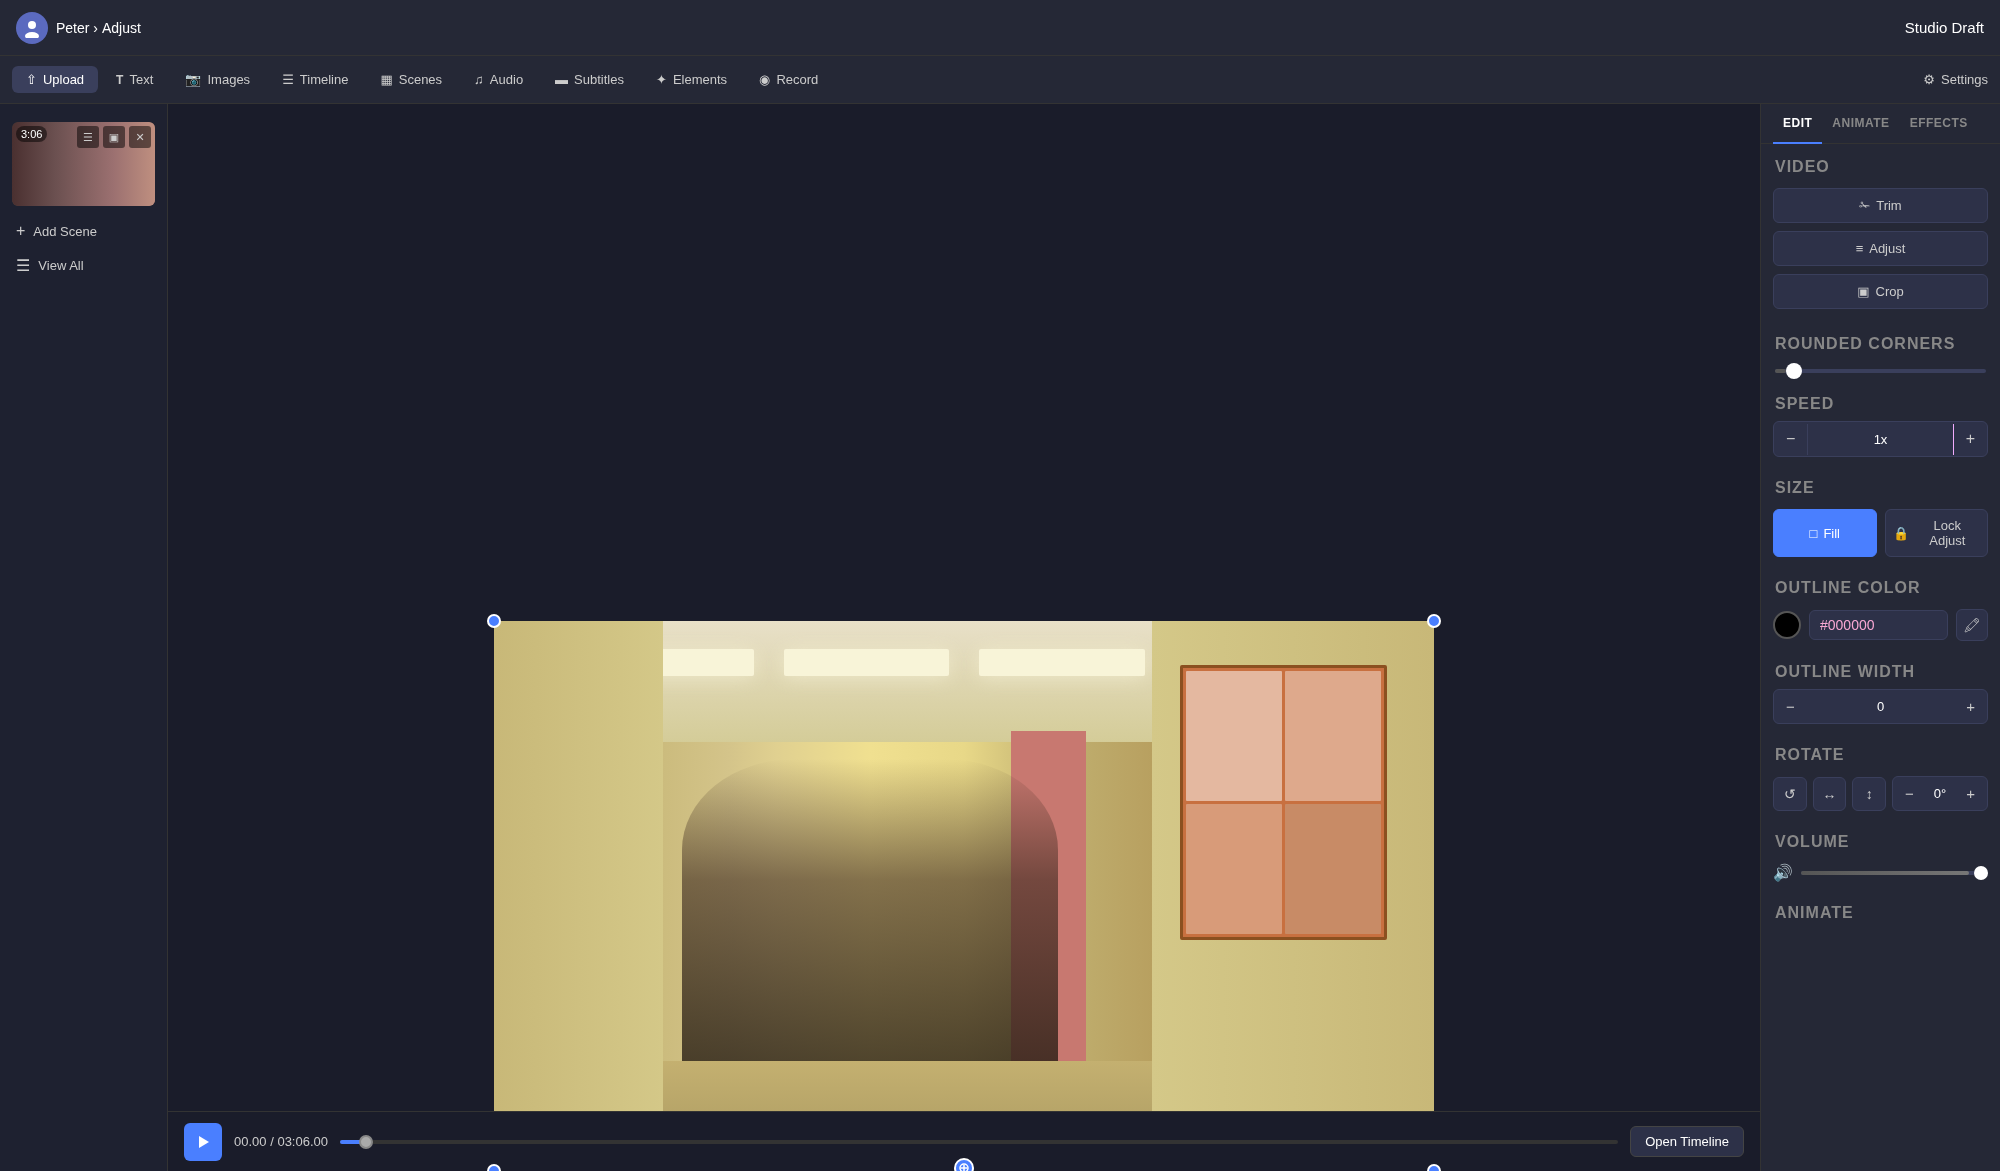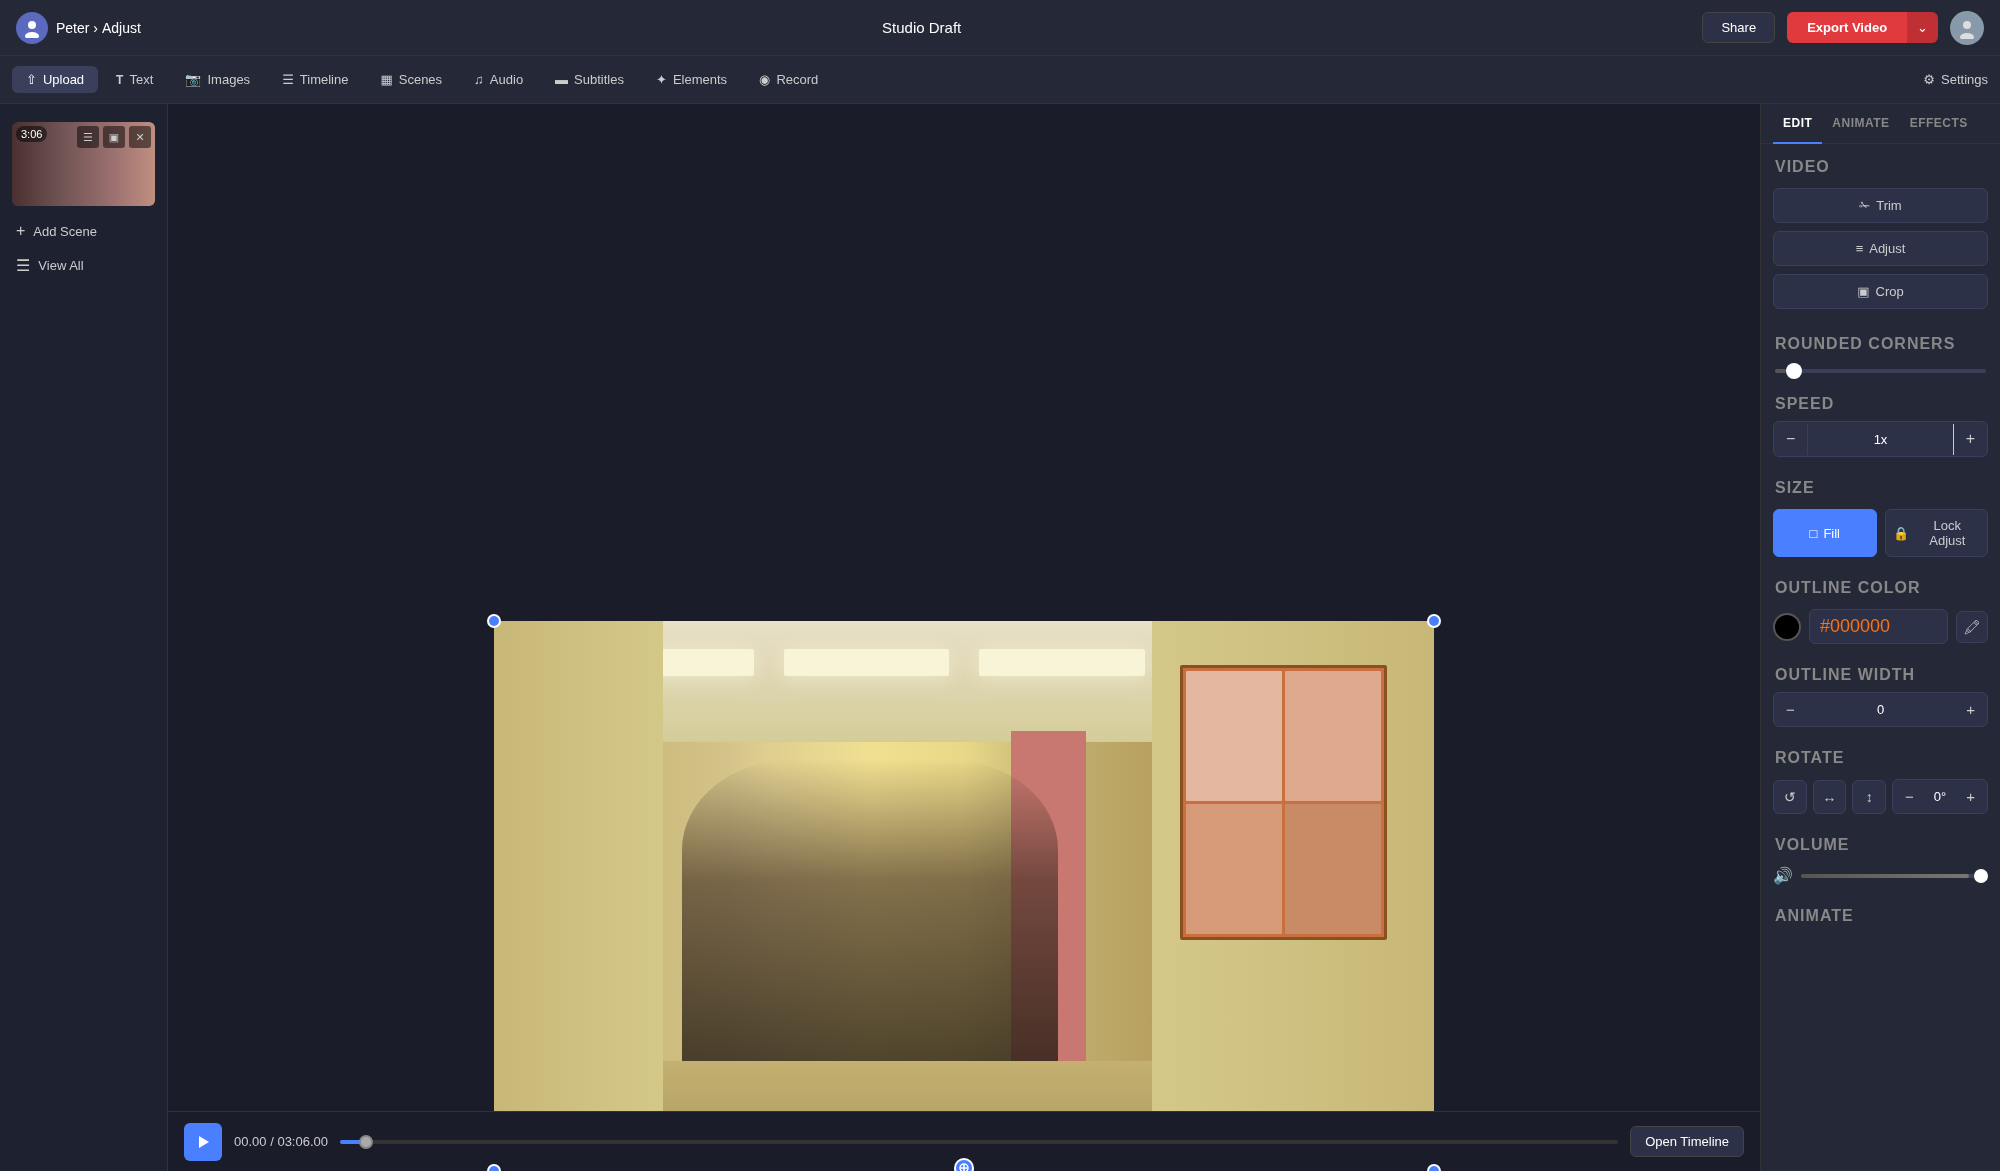--- a/index.html
+++ b/index.html
@@ -108,21 +108,21 @@
     .speed-val { flex: 1; text-align: center; font-size: 13px; color: #fff; padding: 8px; border-left: 1px solid #3a3f5c; border-right: 1px solid #f0abfc; }
 
     
     .size-row { display: flex; gap: 8px; padding: 4px 12px 8px; }
     .size-btn { flex: 1; display: flex; align-items: center; justify-content: center; gap: 6px; padding: 8px; border-radius: 6px; cursor: pointer; font-size: 13px; border: 1px solid #3a3f5c; background: #2d3148; color: #ccc; }
     .size-btn.active { background: #4a7fff; border-color: #4a7fff; color: #fff; }
 
     
     .color-row { display: flex; align-items: center; gap: 8px; padding: 4px 12px 8px; }
     .color-swatch { width: 28px; height: 28px; border-radius: 50%; background: #000; border: 2px solid #555; cursor: pointer; flex-shrink: 0; }
-    .color-value { background: #2d3148; border: 1px solid #3a3f5c; border-radius: 6px; padding: 6px 10px; font-size: 18px; color: #f97316; flex: 1; }
+    .color-value { background: #2d3148; border: 1px solid #3a3f5c; border-radius: 6px; padding: 6px 10px; font-size: 14px; color: #f9a8d4; flex: 1; }
     .eyedropper-btn { background: #2d3148; border: 1px solid #3a3f5c; border-radius: 6px; width: 32px; height: 32px; display: flex; align-items: center; justify-content: center; cursor: pointer; color: #ccc; font-size: 14px; }
 
     
     .num-ctrl { display: flex; align-items: center; gap: 0; background: #2d3148; border: 1px solid #3a3f5c; border-radius: 6px; overflow: hidden; }
     .num-btn { background: transparent; border: none; color: #ccc; padding: 8px 12px; cursor: pointer; font-size: 15px; }
     .num-val { flex: 1; text-align: center; font-size: 13px; color: #fff; padding: 8px; }
 
     
     .rotate-row { display: flex; align-items: center; gap: 6px; padding: 4px 12px 8px; }
     .rotate-btn { background: #2d3148; border: 1px solid #3a3f5c; border-radius: 6px; width: 34px; height: 34px; display: flex; align-items: center; justify-content: center; cursor: pointer; color: #ccc; font-size: 14px; }
@@ -218,34 +218,20 @@
           <ellipse cx="10" cy="18" rx="7" ry="4" fill="#fff"></ellipse>
         </svg>
     </div>
     <span class="breadcrumb">
       <span>Peter</span>
       <span>›</span>
       <span>Adjust</span>
     </span>
   </div>
   <div class="top-bar-center">Studio Draft</div>
-  <div class="top-bar-right">
-    <button class="share-btn">Share</button>
-    <div class="export-btn-group">
-      <button class="export-btn">Export Video</button>
-      <button class="export-chevron">⌄</button>
-    </div>
-    <div class="user-avatar">
-      <svg width="22" height="22" viewBox="0 0 22 22">
-          <circle cx="11" cy="11" r="11" fill="#8899aa"></circle>
-          <circle cx="11" cy="8" r="4" fill="#ddd"></circle>
-          <ellipse cx="11" cy="20" rx="7" ry="4" fill="#ddd"></ellipse>
-        </svg>
-    </div>
-  </div>
 </div>
 
 <div class="toolbar">
   <button class="toolbar-btn upload active">
     <span>⇧</span>
     <span>Upload</span>
   </button>
   <button class="toolbar-btn">
     <span style="font-size:12px;font-weight:bold;">T</span>
     <span>Text</span>

